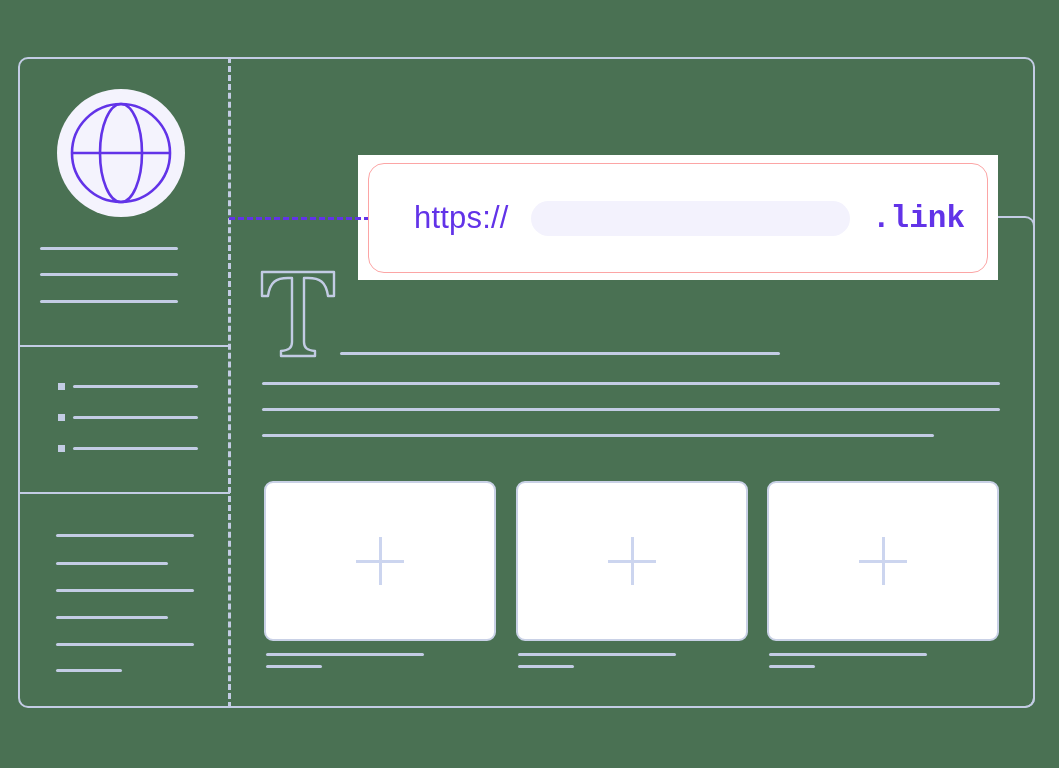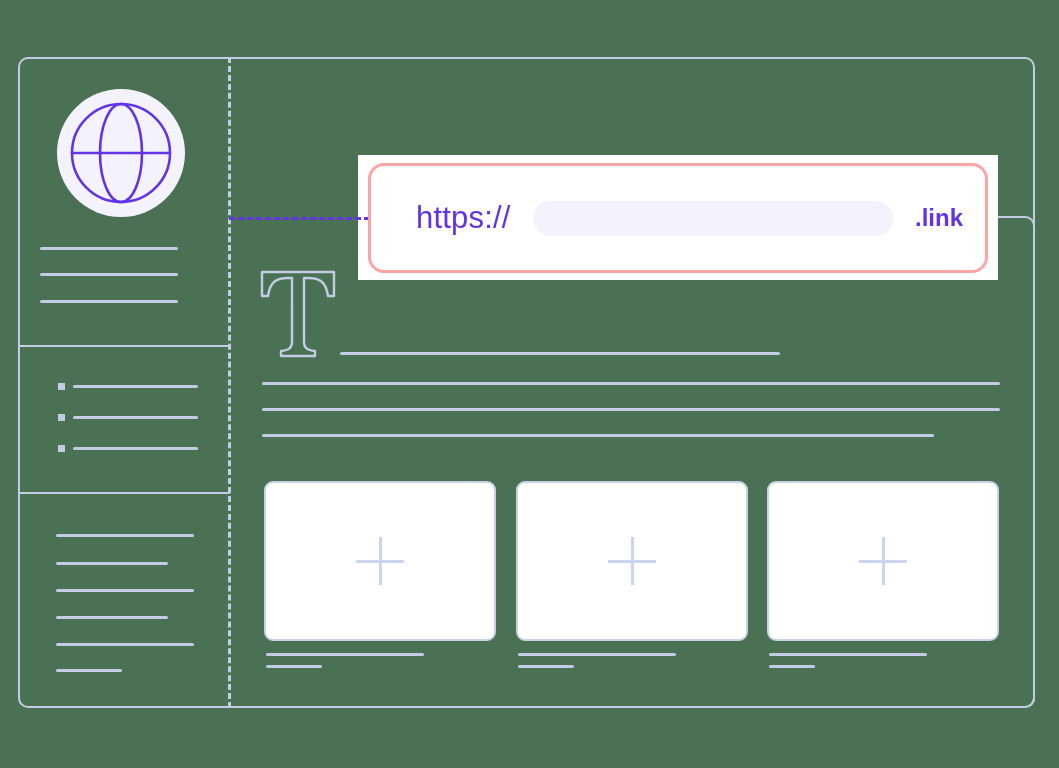--- a/index.html
+++ b/index.html
@@ -106,21 +106,21 @@
     height: 125px;
     background: #ffffff;
   }
   .urlbar {
     position: absolute;
     left: 368px;
     top: 163px;
     width: 620px;
     height: 110px;
     box-sizing: border-box;
-    border: 3px solid #fca5a5;
+    border: 1px solid #fca5a5;
     border-radius: 16px;
     background: #ffffff;
     display: flex;
     align-items: center;
     padding: 0 22px 0 45px;
     gap: 22px;
   }
   .url-scheme {
     color: #6233e8;
     font-size: 31px;
@@ -128,23 +128,24 @@
     white-space: nowrap;
   }
   .url-placeholder {
     flex: 1;
     height: 35px;
     background: #f3f2fd;
     border-radius: 18px;
   }
   .url-tld {
     color: #6233e8;
-    font-size: 24px;
+    font-size: 31px;
     font-weight: bold;
     white-space: nowrap;
+    font-family: Liberation Mono, monospace;
   }
 
   
   .connector-dashed {
     position: absolute;
     left: 229px;
     top: 217px;
     width: 141px;
     height: 0;
     border-top: 3px dashed #6233e8;

